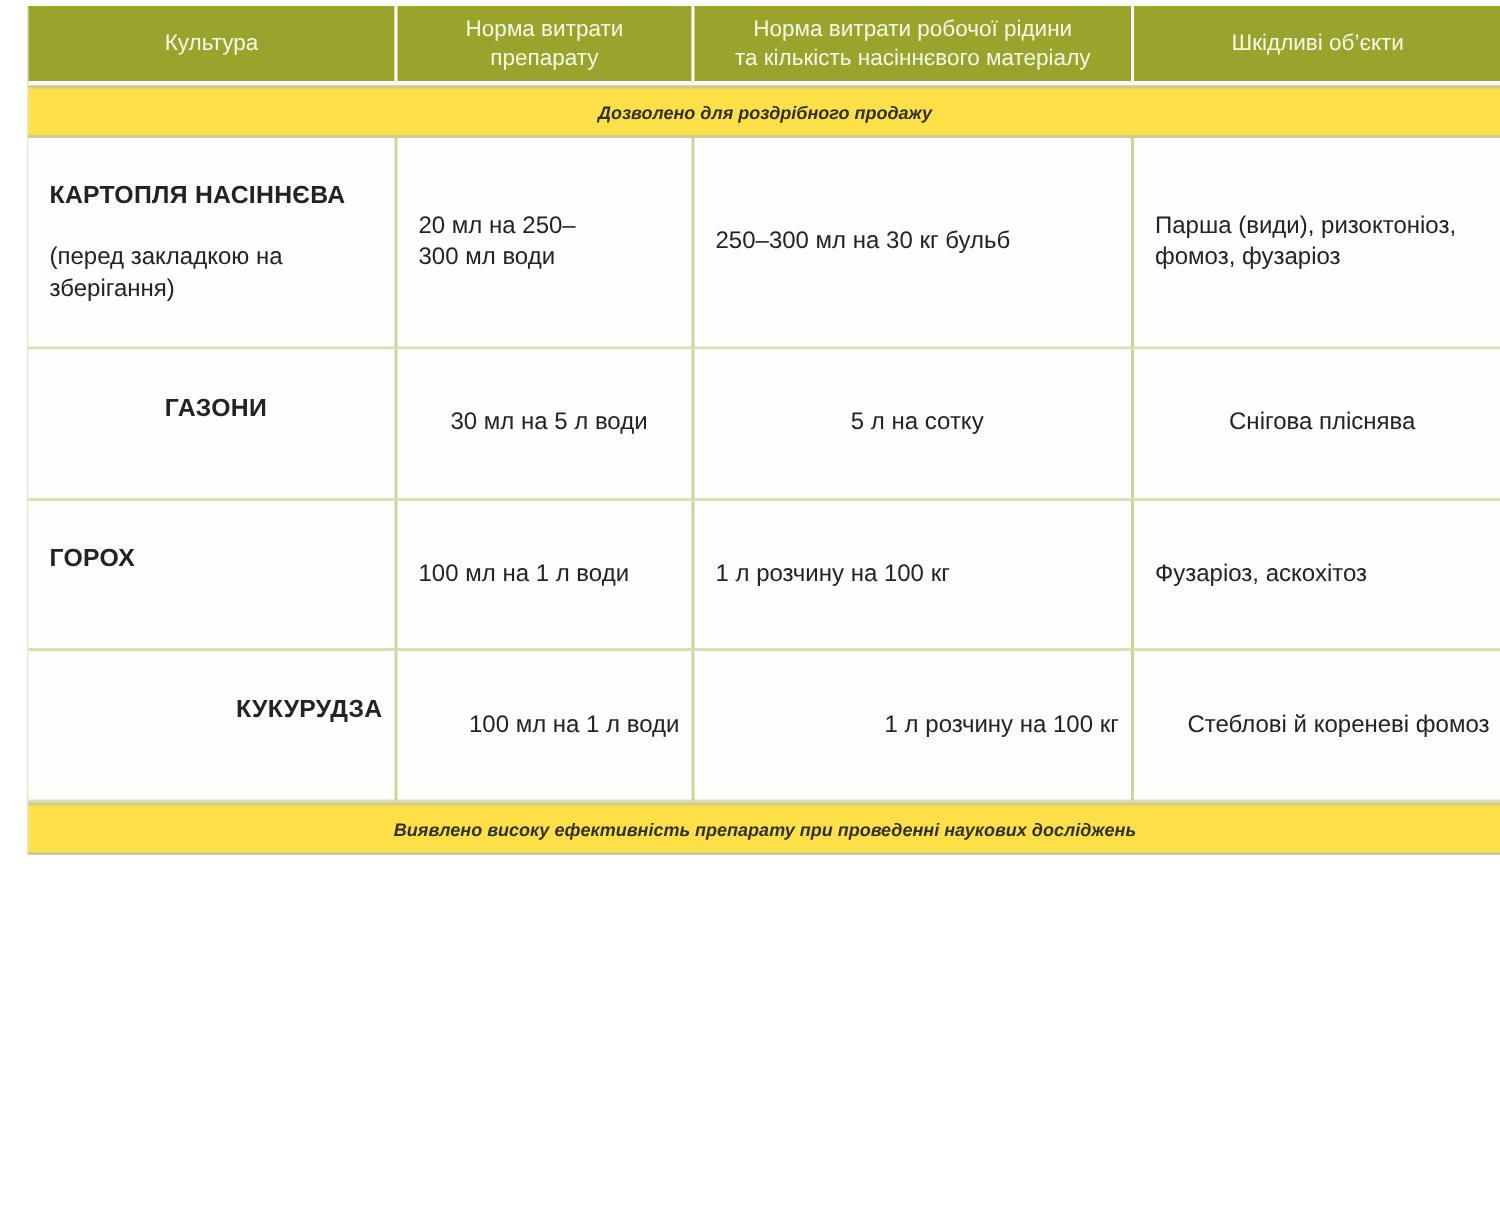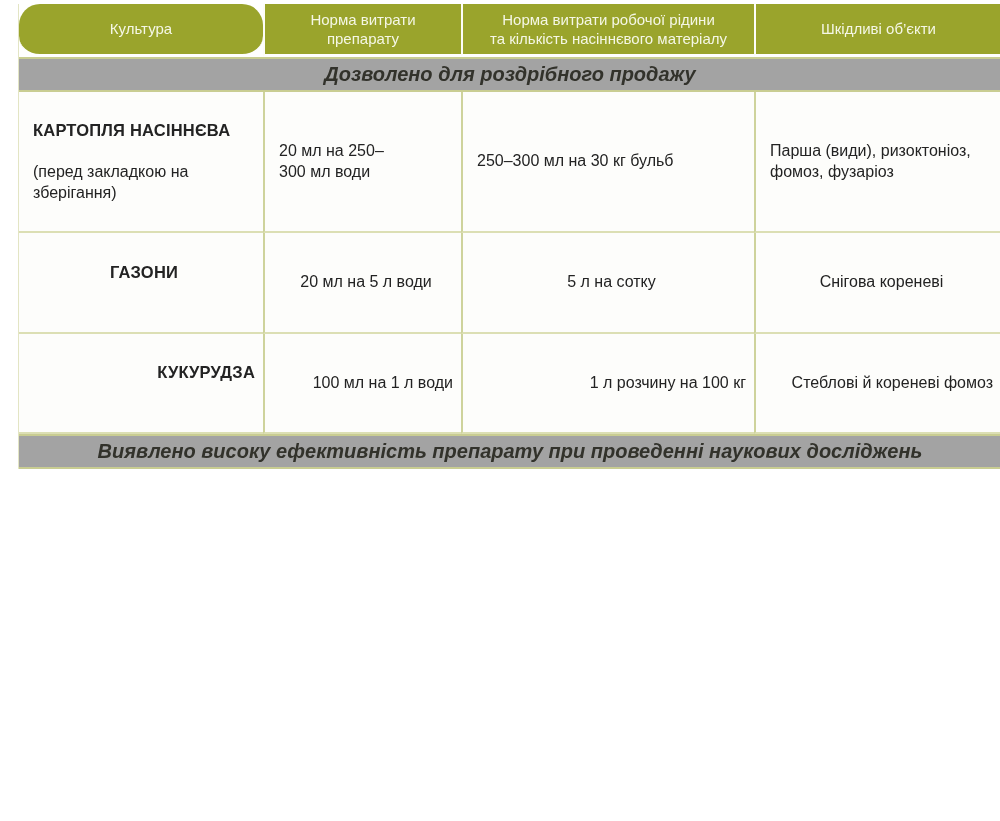--- a/index.html
+++ b/index.html
@@ -31,29 +31,29 @@
     font-size:15px;
     line-height:1.3;
     text-align:center;
     vertical-align:middle;
     padding:4px 10px;
     height:42px;
     border-left:2px solid #fdfdf8;
     border-bottom:3px solid #ffffff;
     white-space:pre-line;
   }
-  thead th:first-child{border-left:none;border-radius:21px;}
+  thead th:first-child{border-left:none;}
 
   
   tr.section td{
-    background:#a3a3a3;
+    background:#fde047;
     color:#32322b;
     font-style:italic;
     font-weight:bold;
-    font-size:20px;
+    font-size:12px;
     text-align:center;
     vertical-align:middle;
     height:25px;
     padding:3px 8px;
     border-top:2px solid #c9cd92;
     border-bottom:2px solid #c9cd92;
   }
 
   
   tbody td.data{
@@ -113,26 +113,35 @@
         <td class="data">250–300 мл на 30 кг бульб</td>
         <td class="data">Парша (види), ризоктоніоз,
 фомоз, фузаріоз</td>
       </tr>
 
       <tr class="r3">
         <td class="data">
           <span class="cname">ГАЗОНИ</span>
           <span class="cnote"></span>
         </td>
-        <td class="data">20 мл на 5 л води</td>
+        <td class="data">30 мл на 5 л води</td>
         <td class="data">5 л на сотку</td>
-        <td class="data">Снігова кореневі</td>
+        <td class="data">Снігова пліснява</td>
       </tr>
 
 
+      <tr class="r4">
+        <td class="data">
+          <span class="cname">ГОРОХ</span>
+          <span class="cnote"></span>
+        </td>
+        <td class="data">100 мл на 1 л води</td>
+        <td class="data">1 л розчину на 100 кг</td>
+        <td class="data">Фузаріоз, аскохітоз</td>
+      </tr>
 
       <tr class="r5">
         <td class="data">
           <span class="cname">КУКУРУДЗА</span>
           <span class="cnote"></span>
         </td>
         <td class="data">100 мл на 1 л води</td>
         <td class="data">1 л розчину на 100 кг</td>
         <td class="data">Стеблові й кореневі фомоз</td>
       </tr>

